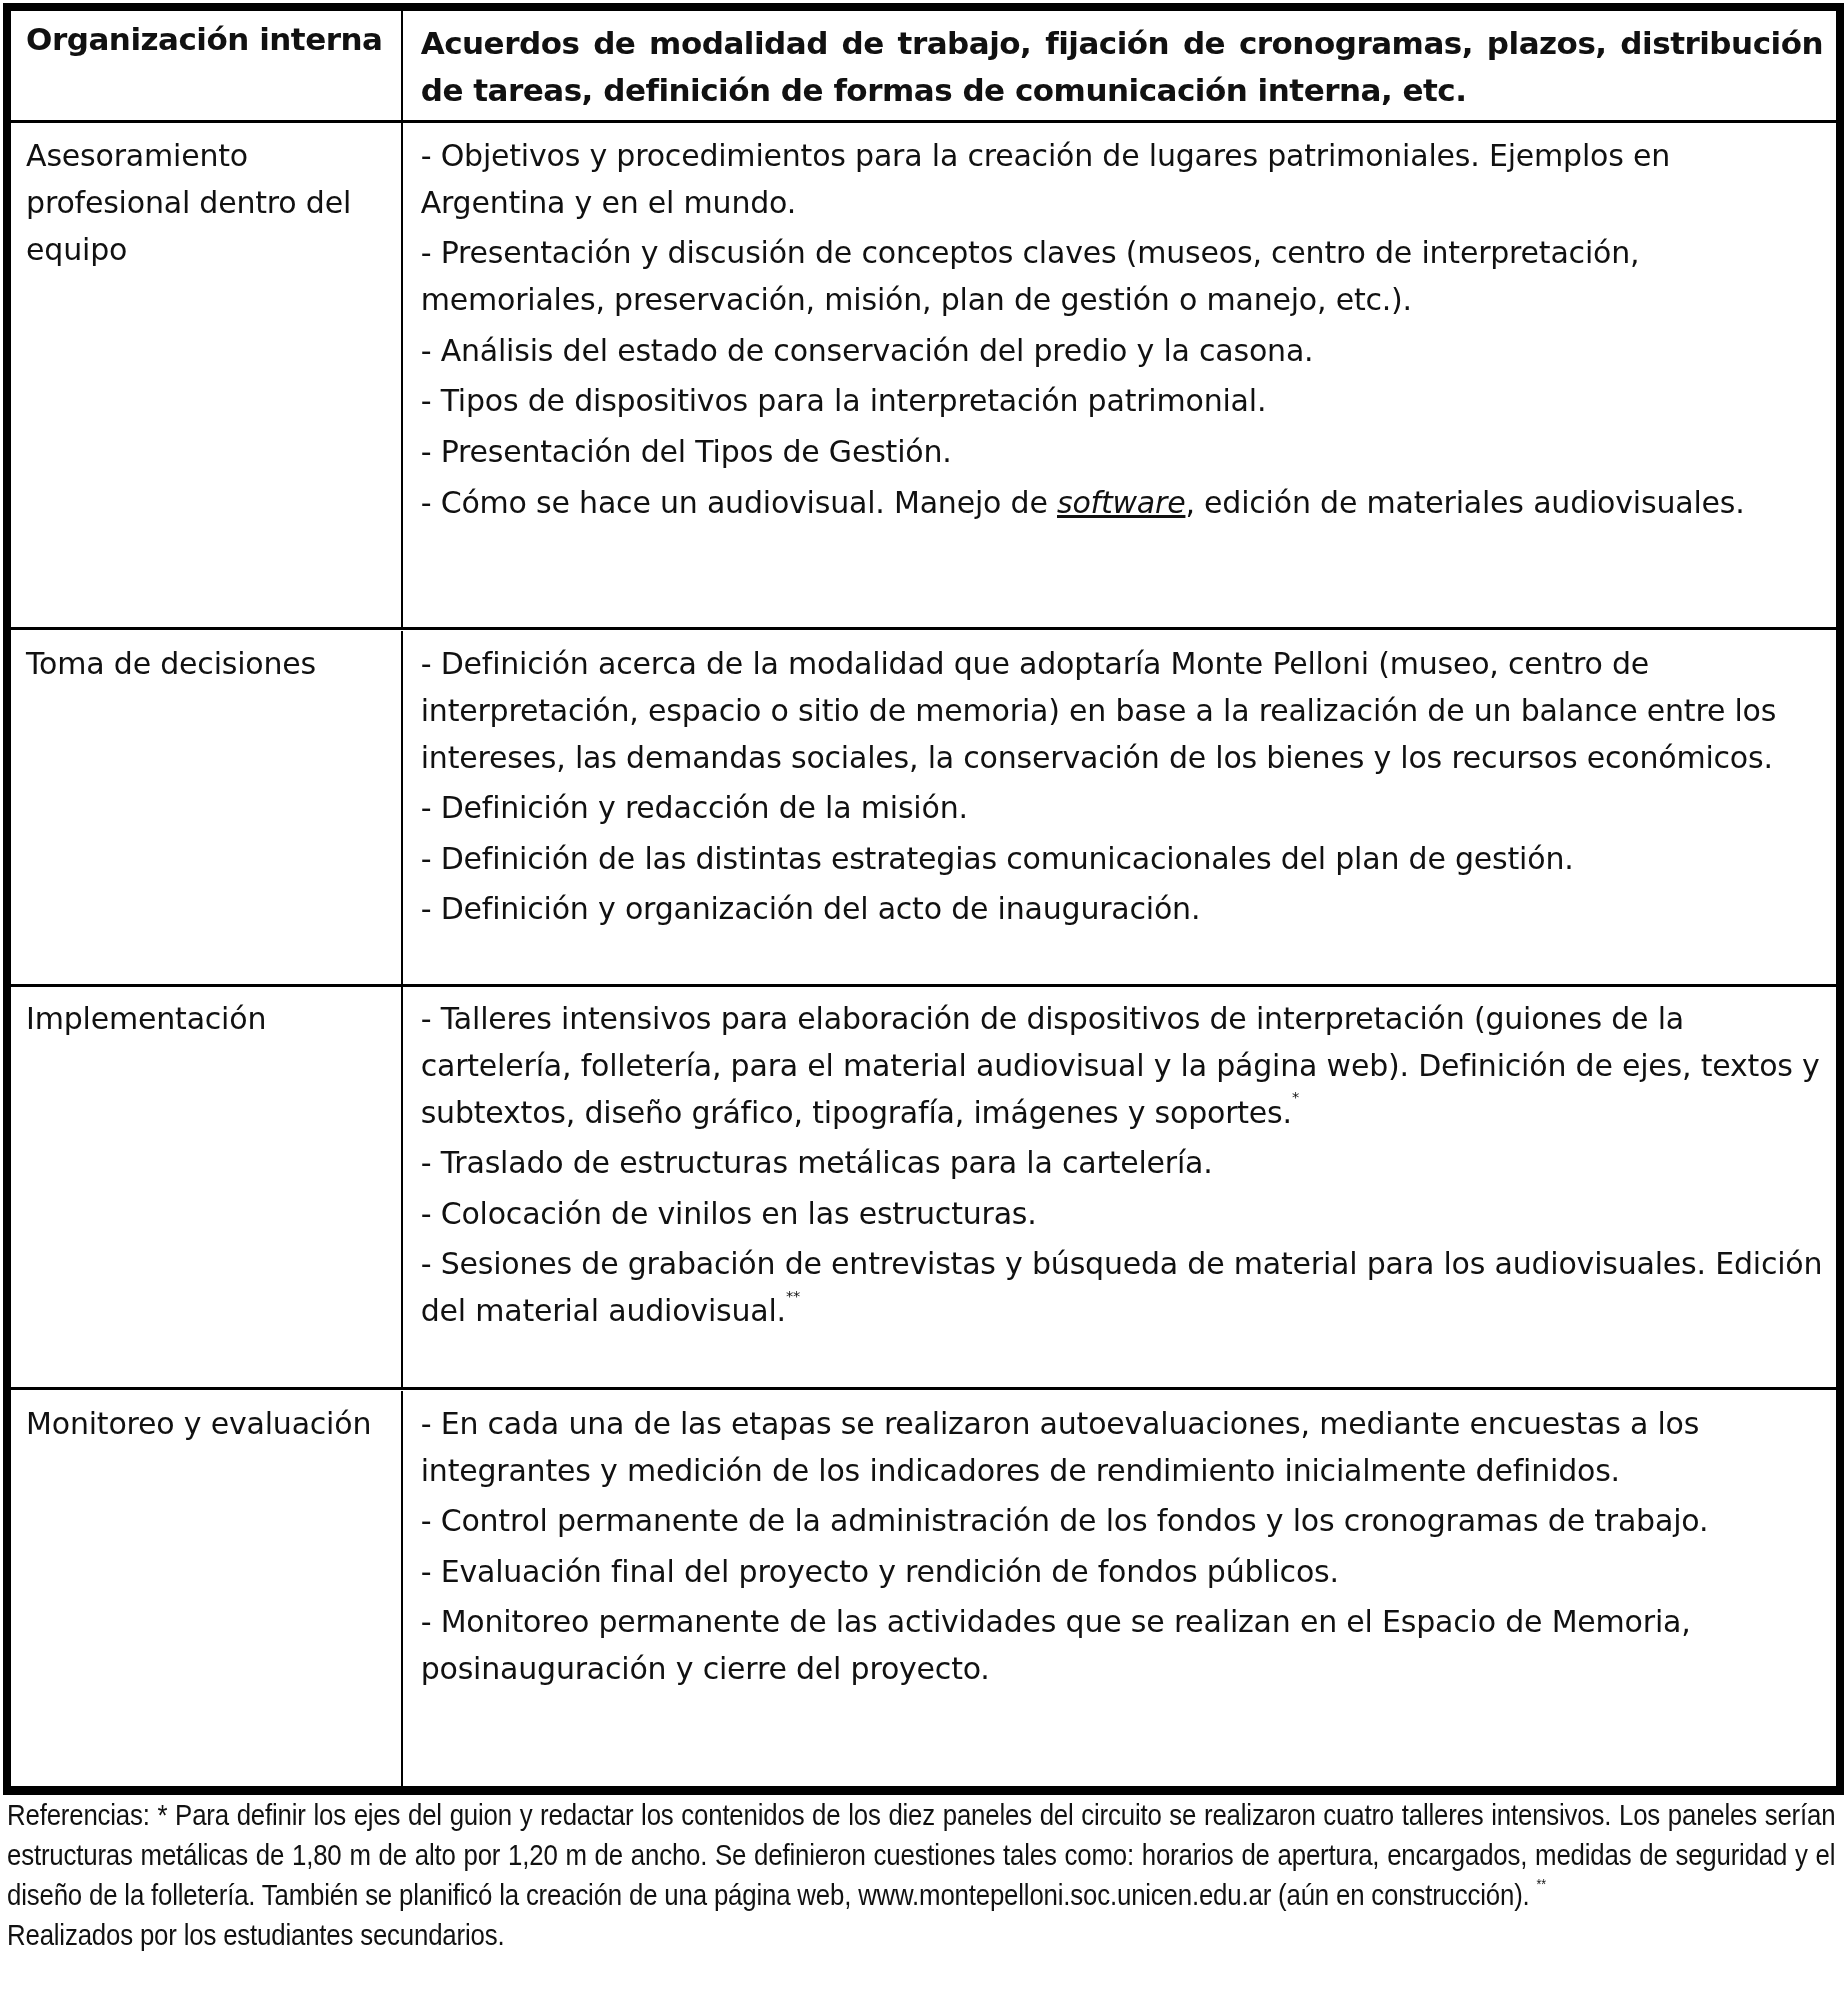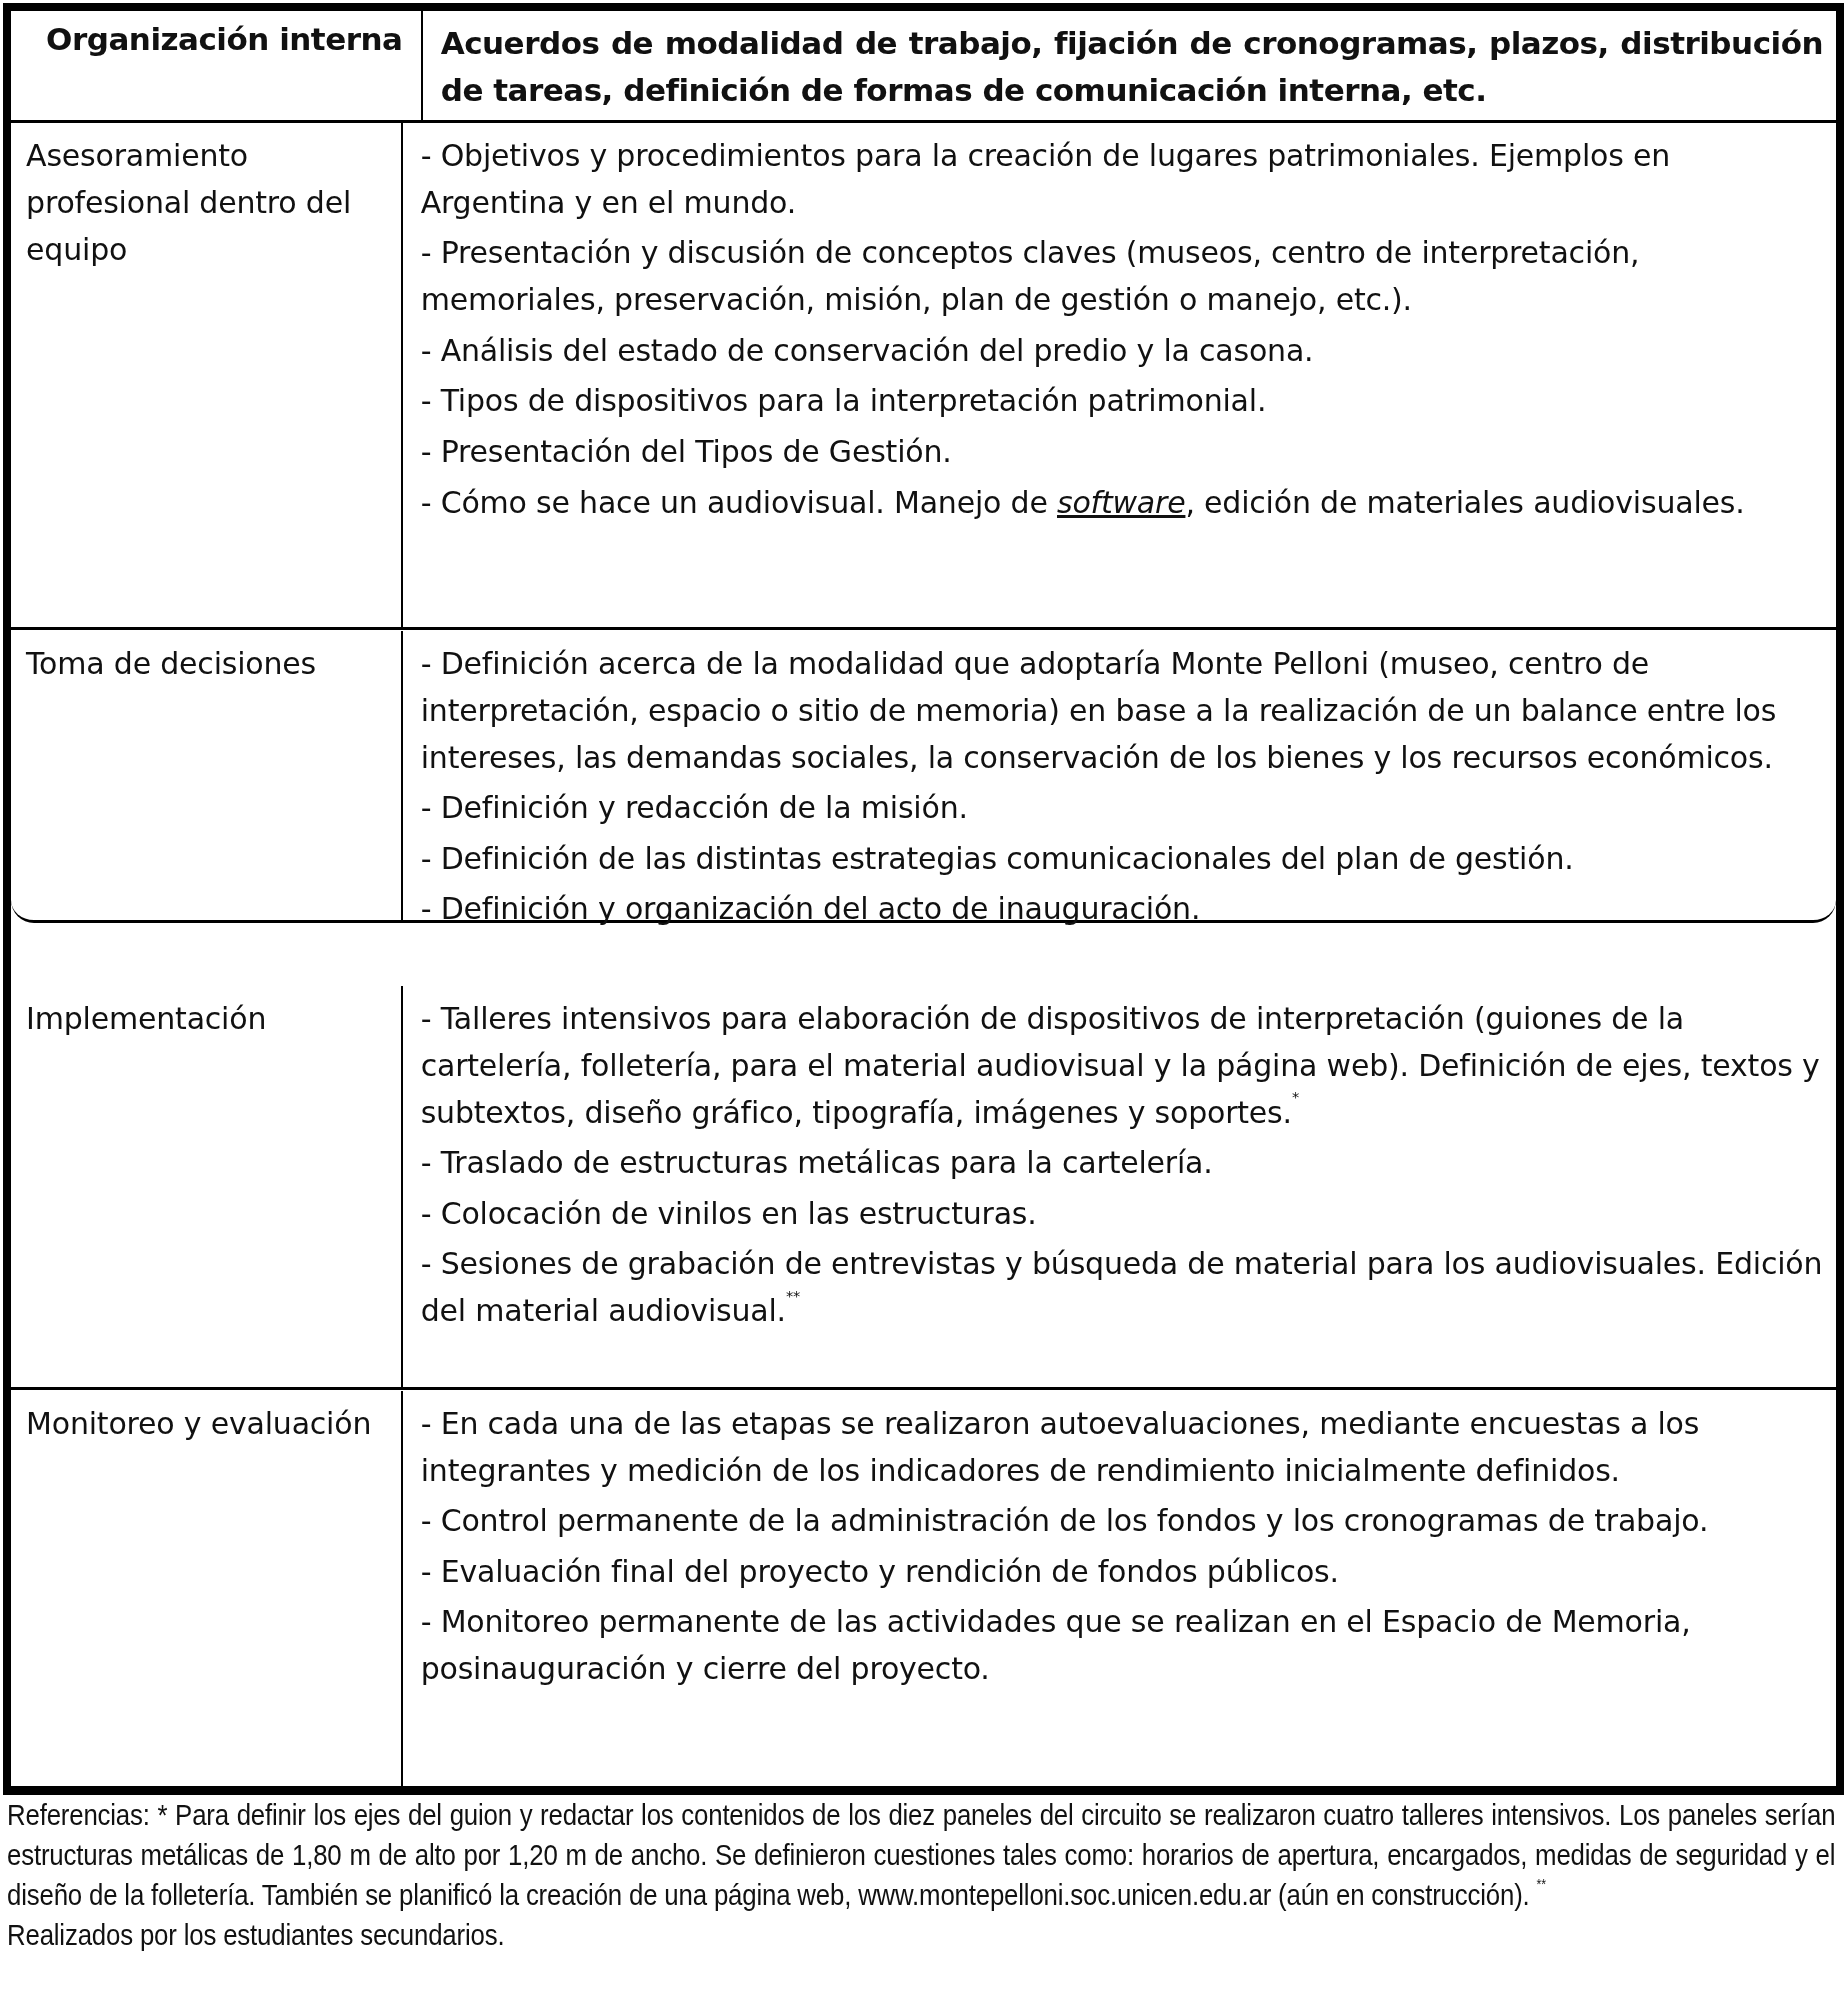--- a/index.html
+++ b/index.html
@@ -19,21 +19,21 @@
   .row.bordered { border-bottom: 3.6px solid #000; }
   .cell-left {
     position: absolute; left: 0; top: 0; bottom: 0; width: 392px;
     box-sizing: border-box; border-right: 2.7px solid #000;
     padding: 9px 11px 0 15.4px;
   }
   .cell-right {
     position: absolute; left: 392px; right: 0; top: 0; bottom: 0;
     box-sizing: border-box; padding: 9px 12.7px 0 18px;
   }
-  .hdr { font-weight: bold; font-size: 31px; line-height: 47px; letter-spacing: -0.5px; margin-left: 20px; }
+  .hdr { font-weight: bold; font-size: 31px; line-height: 47px; letter-spacing: -0.5px; }
   .hdr-right { text-align: justify; text-align-last: left; }
   .body-text { font-size: 30px; line-height: 47px; letter-spacing: -0.2px; }
   .item { margin: 0 0 3.6px 0; }
   .item i { font-style: italic; text-decoration: underline; }
   sup.ref { font-size: 14.5px; vertical-align: top; line-height: 1; position: relative; top: 1.8px; }
   .footer {
     position: absolute; left: 7.2px; top: 1795px; width: 1829px;
     font-family: "Liberation Sans", sans-serif;
     font-size: 30px; line-height: 40px;
     text-align: justify;
@@ -59,21 +59,21 @@
     <div class="cell-right body-text">
       <div class="item">- Objetivos y procedimientos para la creación de lugares patrimoniales. Ejemplos en Argentina y en el mundo.</div>
       <div class="item">- Presentación y discusión de conceptos claves (museos, centro de interpretación, memoriales, preservación, misión, plan de gestión o manejo, etc.).</div>
       <div class="item">- Análisis del estado de conservación del predio y la casona.</div>
       <div class="item">- Tipos de dispositivos para la interpretación patrimonial.</div>
       <div class="item">- Presentación del Tipos de Gestión.</div>
       <div class="item"><span>- Cómo se hace un audiovisual. Manejo de </span><i>software</i><span>, edición de materiales audiovisuales.</span></div>
     </div>
   </div>
 
-  <div class="row bordered" style="top:620px; height:292px;border-radius:23px;">
+  <div class="row bordered" style="top:620px; height:356px;">
     <div class="cell-left body-text">Toma de decisiones</div>
     <div class="cell-right body-text">
       <div class="item">- Definición acerca de la modalidad que adoptaría Monte Pelloni (museo, centro de interpretación, espacio o sitio de memoria) en base a la realización de un balance entre los intereses, las demandas sociales, la conservación de los bienes y los recursos económicos.</div>
       <div class="item">- Definición y redacción de la misión.</div>
       <div class="item">- Definición de las distintas estrategias comunicacionales del plan de gestión.</div>
       <div class="item">- Definición y organización del acto de inauguración.</div>
     </div>
   </div>
 
   <div class="row bordered" style="top:975px; height:404px;">

